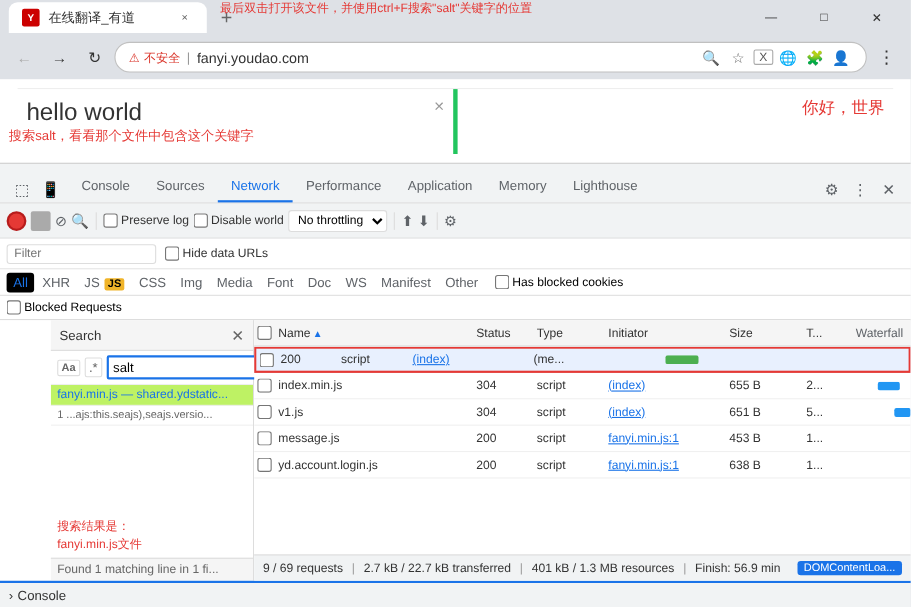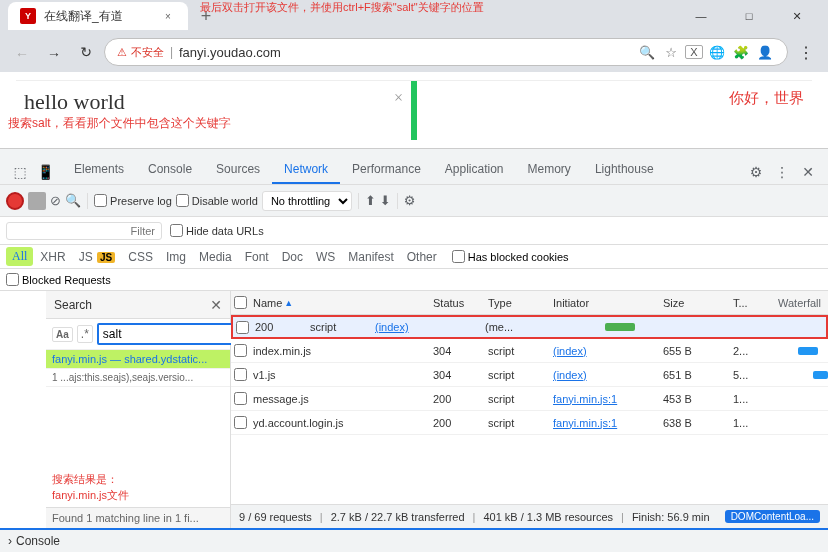--- a/index.html
+++ b/index.html
@@ -30,21 +30,21 @@
     .menu-btn { width: 28px; height: 28px; display: flex; align-items: center; justify-content: center; cursor: pointer; color: #333; font-size: 16px; border-radius: 50%; }
 
     
     .website { background: white; padding: 8px 16px; display: flex; flex-direction: column; gap: 4px; }
     .site-header { display: flex; align-items: center; gap: 8px; }
     .detect-lang { display: flex; align-items: center; gap: 4px; font-size: 12px; color: #333; }
     .translate-btn { background: #e53935; color: white; border: none; padding: 5px 20px; font-size: 13px; border-radius: 4px; cursor: pointer; font-weight: 500; }
     .human-btn { background: white; color: #333; border: 1px solid #ddd; padding: 5px 16px; font-size: 13px; border-radius: 4px; cursor: pointer; }
     .vocab-check { display: flex; align-items: center; gap: 4px; font-size: 12px; color: #333; margin-left: auto; }
     .translate-area { display: flex; gap: 0; height: 60px; border-top: 1px solid #eee; }
-    .input-area { flex: 1; padding: 8px; font-size: 22px; color: #333; position: relative; border-right: 6px solid #22c55e; font-family: Liberation Serif, serif; }
+    .input-area { flex: 1; padding: 8px; font-size: 22px; color: #333; position: relative; border-right: 4px solid #22c55e; }
     .clear-btn { position: absolute; top: 8px; right: 8px; color: #999; cursor: pointer; font-size: 16px; }
     .output-area { flex: 1; padding: 8px; font-size: 15px; color: #e53935; text-align: right; }
 
     
     .devtools { flex: 1; background: white; border-top: 1px solid #ccc; display: flex; flex-direction: column; }
     .devtools-tabs { height: 36px; background: #f1f3f4; border-bottom: 1px solid #ddd; display: flex; align-items: flex-end; padding: 0 4px; position: relative; }
     .dt-tab { padding: 6px 12px; font-size: 12px; color: #5f6368; cursor: pointer; border-bottom: 2px solid transparent; white-space: nowrap; }
     .dt-tab.active { color: #1a73e8; border-bottom: 2px solid #1a73e8; }
     .dt-icons-left { display: flex; align-items: center; gap: 2px; padding: 0 4px; }
     .dt-icon-btn { width: 24px; height: 24px; display: flex; align-items: center; justify-content: center; color: #5f6368; cursor: pointer; border-radius: 3px; font-size: 14px; }
@@ -56,24 +56,24 @@
     .stop-btn { width: 18px; height: 18px; border-radius: 2px; background: #aaa; cursor: pointer; }
     .filter-icon { color: #5f6368; font-size: 13px; cursor: pointer; }
     .search-icon-sm { color: #1a73e8; font-size: 13px; cursor: pointer; }
     .checkbox-label { display: flex; align-items: center; gap: 3px; font-size: 11px; color: #333; cursor: pointer; white-space: nowrap; }
     .throttle-select { border: 1px solid #ddd; border-radius: 3px; padding: 2px 4px; font-size: 11px; background: white; cursor: pointer; }
     .tb-icon { color: #5f6368; font-size: 13px; cursor: pointer; }
     .tb-sep { width: 1px; height: 16px; background: #ddd; margin: 0 2px; }
 
     
     .filterbar { height: 28px; background: white; border-bottom: 1px solid #ddd; display: flex; align-items: center; padding: 0 6px; gap: 8px; }
-    .filter-input { border: 1px solid #ddd; border-radius: 3px; padding: 2px 6px; font-size: 11px; width: 156px; outline: none; text-align: right; }
+    .filter-input { border: 1px solid #ddd; border-radius: 3px; padding: 2px 6px; font-size: 11px; width: 136px; outline: none; }
     .hide-data-check { display: flex; align-items: center; gap: 3px; font-size: 11px; color: #333; }
     .type-tab { padding: 2px 6px; cursor: pointer; color: #5f6368; border-radius: 3px; white-space: nowrap; }
-    .type-tab.active { background: #bef264; color: #1a73e8; font-family: Liberation Serif, serif; }
+    .type-tab.active { background: #000000; color: #1a73e8; }
     .js-badge { background: #f0b429; color: black; border-radius: 2px; padding: 0 3px; font-size: 10px; font-weight: bold; margin-left: 1px; }
 
     
     .main-content { display: flex; flex: 1; overflow: hidden; margin-left: 46px; }
 
     
     .search-panel { width: 185px; border-right: 1px solid #ddd; display: flex; flex-direction: column; background: white; }
     .search-header { height: 28px; background: #f5f5f5; border-bottom: 1px solid #ddd; display: flex; align-items: center; padding: 0 8px; font-size: 12px; color: #333; font-weight: 500; }
     .search-close { margin-left: auto; cursor: pointer; color: #666; font-size: 14px; }
     .search-options { display: flex; align-items: center; gap: 4px; padding: 4px 6px; border-bottom: 1px solid #eee; }
@@ -188,21 +188,20 @@
     </div>
   </div>
 
   <div class="devtools">
 
     <div class="devtools-tabs">
       <div class="dt-icons-left">
         <div class="dt-icon-btn">⬚</div>
         <div class="dt-icon-btn">📱</div>
       </div>
-      <div class="dt-tab">Elements</div>
       <div class="dt-tab">Console</div>
       <div class="dt-tab">Sources</div>
       <div class="dt-tab active">Network</div>
       <div class="dt-tab">Performance</div>
       <div class="dt-tab">Application</div>
       <div class="dt-tab">Memory</div>
       <div class="dt-tab">Lighthouse</div>
       <div class="dt-icons-right">
         <div class="dt-icon-btn">⚙</div>
         <div class="dt-icon-btn">⋮</div>

